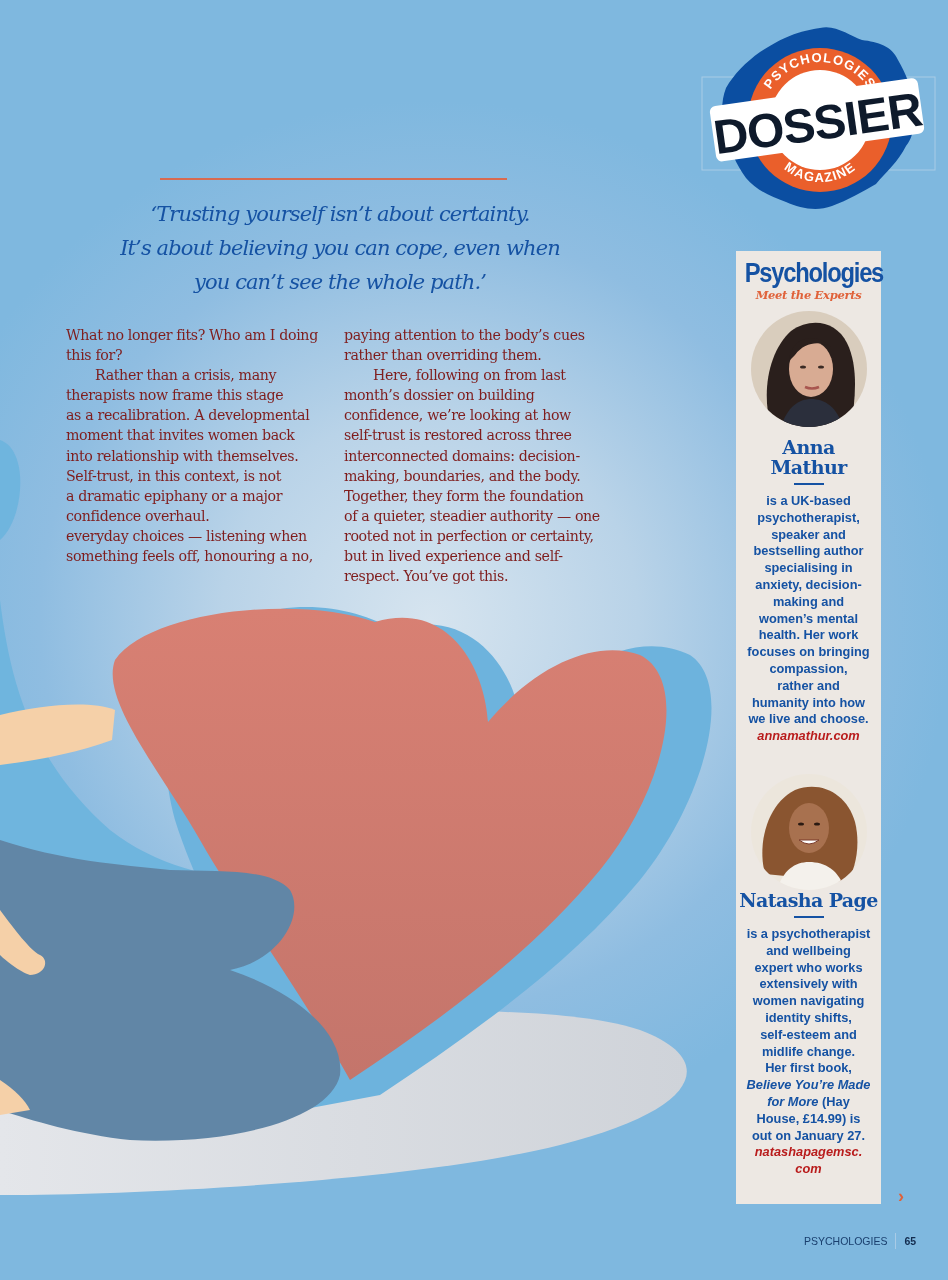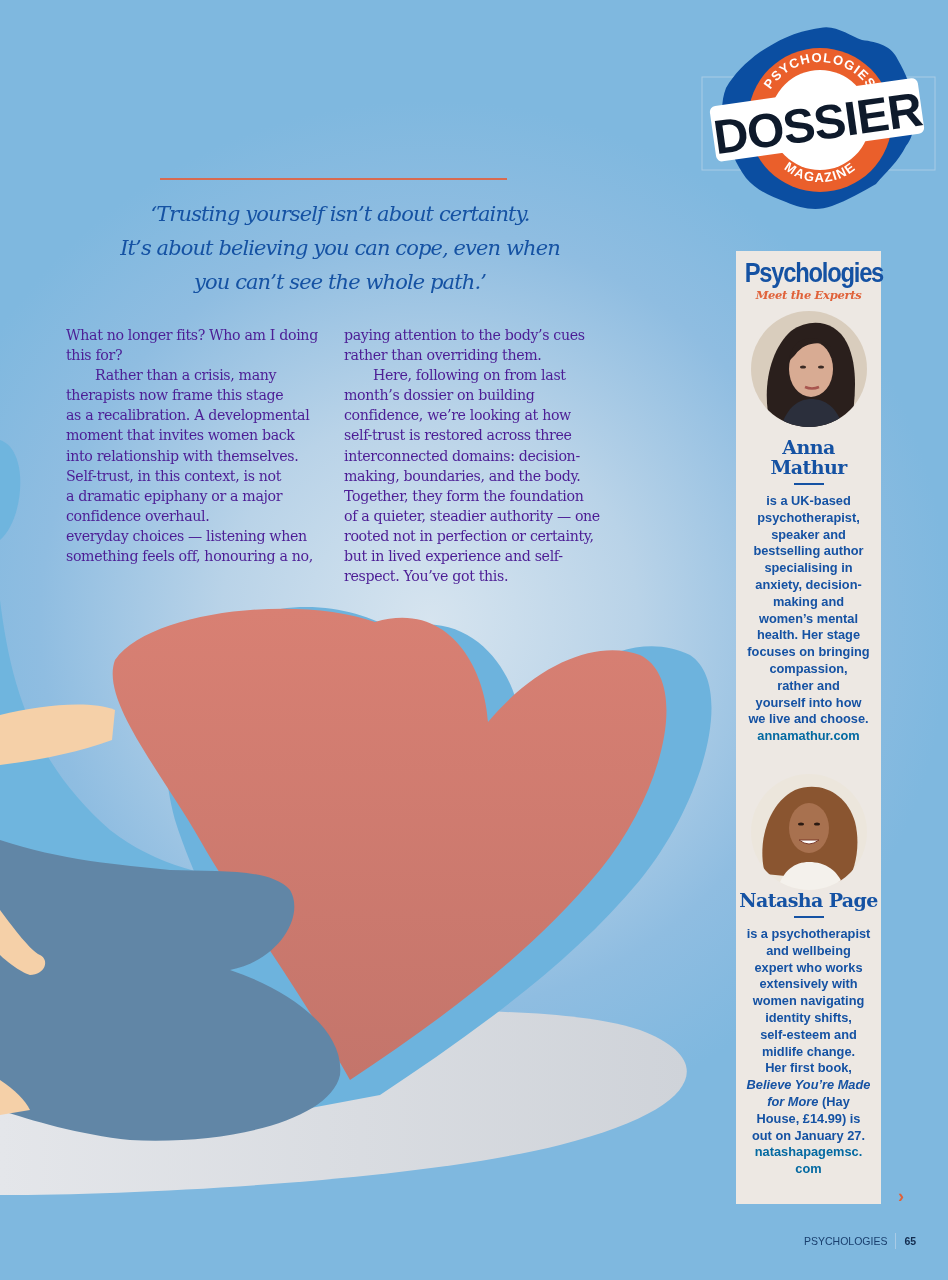--- a/index.html
+++ b/index.html
@@ -17,21 +17,21 @@
       background: #d86a50; z-index: 2;
     }
     .pullquote {
       position: absolute; left: 60px; top: 197px; width: 560px;
       text-align: center; font-family: "DejaVu Serif", serif; font-style: italic;
       font-size: 21px; line-height: 34px; color: #1552a3; letter-spacing: -0.9px; z-index: 2;
     }
     .pullquote span { display: block; }
     .col {
       position: absolute; top: 325px; font-family: "DejaVu Serif", serif;
-      font-size: 14.2px; line-height: 20.1px; color: #4c1d95; letter-spacing: -0.35px; z-index: 2;
+      font-size: 14.2px; line-height: 20.1px; color: #7f1d1d; letter-spacing: -0.35px; z-index: 2;
     }
     .col span.line { display: block; white-space: nowrap; }
     .col span.indent { padding-left: 29px; }
     .col-left { left: 66px; width: 262px; }
     .col-right { left: 344px; width: 262px; }
 
     .badge { position: absolute; left: 700px; top: 22px; width: 240px; height: 196px; z-index: 3; }
     .sidebar {
       position: absolute; left: 736px; top: 251px; width: 145px; height: 953px;
       background: #ede8e3; z-index: 2; text-align: center;
@@ -53,21 +53,21 @@
       display: block; font-family: "DejaVu Serif", serif; font-weight: bold;
       font-size: 19px; line-height: 20px; color: #1552a3; letter-spacing: -0.6px;
     }
     .name-rule { width: 30px; height: 2px; background: #1552a3; margin: 6px auto 8px; }
     .bio {
       display: block; font-family: "Liberation Sans", sans-serif; font-weight: bold;
       font-size: 12.8px; line-height: 16.8px; color: #1552a3; padding: 0 4px;
     }
     .bio .line { display: block; white-space: nowrap; }
     .bio .it { font-style: italic; }
-    .bio .site { color: #0369a1; }
+    .bio .site { font-style: italic; color: #b91c1c; }
     .arrow {
       position: absolute; left: 898px; top: 1186px; font-family: "Liberation Sans", sans-serif;
       font-weight: bold; font-size: 18px; color: #e0623a; z-index: 2;
     }
     .folio {
       position: absolute; left: 804px; top: 1233px; font-family: "Liberation Sans", sans-serif;
       font-size: 10.5px; color: #1a3f6e; z-index: 2; display: flex; align-items: center;
     }
     .folio .sep { display: inline-block; width: 1px; height: 16px; background: #a9cbe6; margin: 0 8px; }
     .folio .num { font-weight: bold; color: #132c4f; }
@@ -187,25 +187,25 @@
   <div class="name-rule"></div>
   <div class="bio">
     <span class="line">is a UK-based</span>
     <span class="line">psychotherapist,</span>
     <span class="line">speaker and</span>
     <span class="line">bestselling author</span>
     <span class="line">specialising in</span>
     <span class="line">anxiety, decision-</span>
     <span class="line">making and</span>
     <span class="line">women’s mental</span>
-    <span class="line">health. Her stage</span>
+    <span class="line">health. Her work</span>
     <span class="line">focuses on bringing</span>
     <span class="line">compassion,</span>
     <span class="line">rather and</span>
-    <span class="line">yourself into how</span>
+    <span class="line">humanity into how</span>
     <span class="line">we live and choose.</span>
     <span class="line site">annamathur.com</span>
   </div>
 
   <div class="avatar" style="margin-top:29px;">
     <svg width="116" height="116" viewBox="0 0 116 116" xmlns="http://www.w3.org/2000/svg">
       <rect width="116" height="116" fill="#ece6dc"></rect>
       <path d="M14 100 C6 70 16 30 44 16 C70 6 96 20 104 48 C110 72 104 96 96 108 Z" fill="#8a5530"></path>
       <ellipse cx="58" cy="54" rx="20" ry="25" fill="#a8714f"></ellipse>
       <path d="M26 116 C32 96 44 88 58 88 C74 88 88 96 94 116 Z" fill="#f4f1ec"></path>

